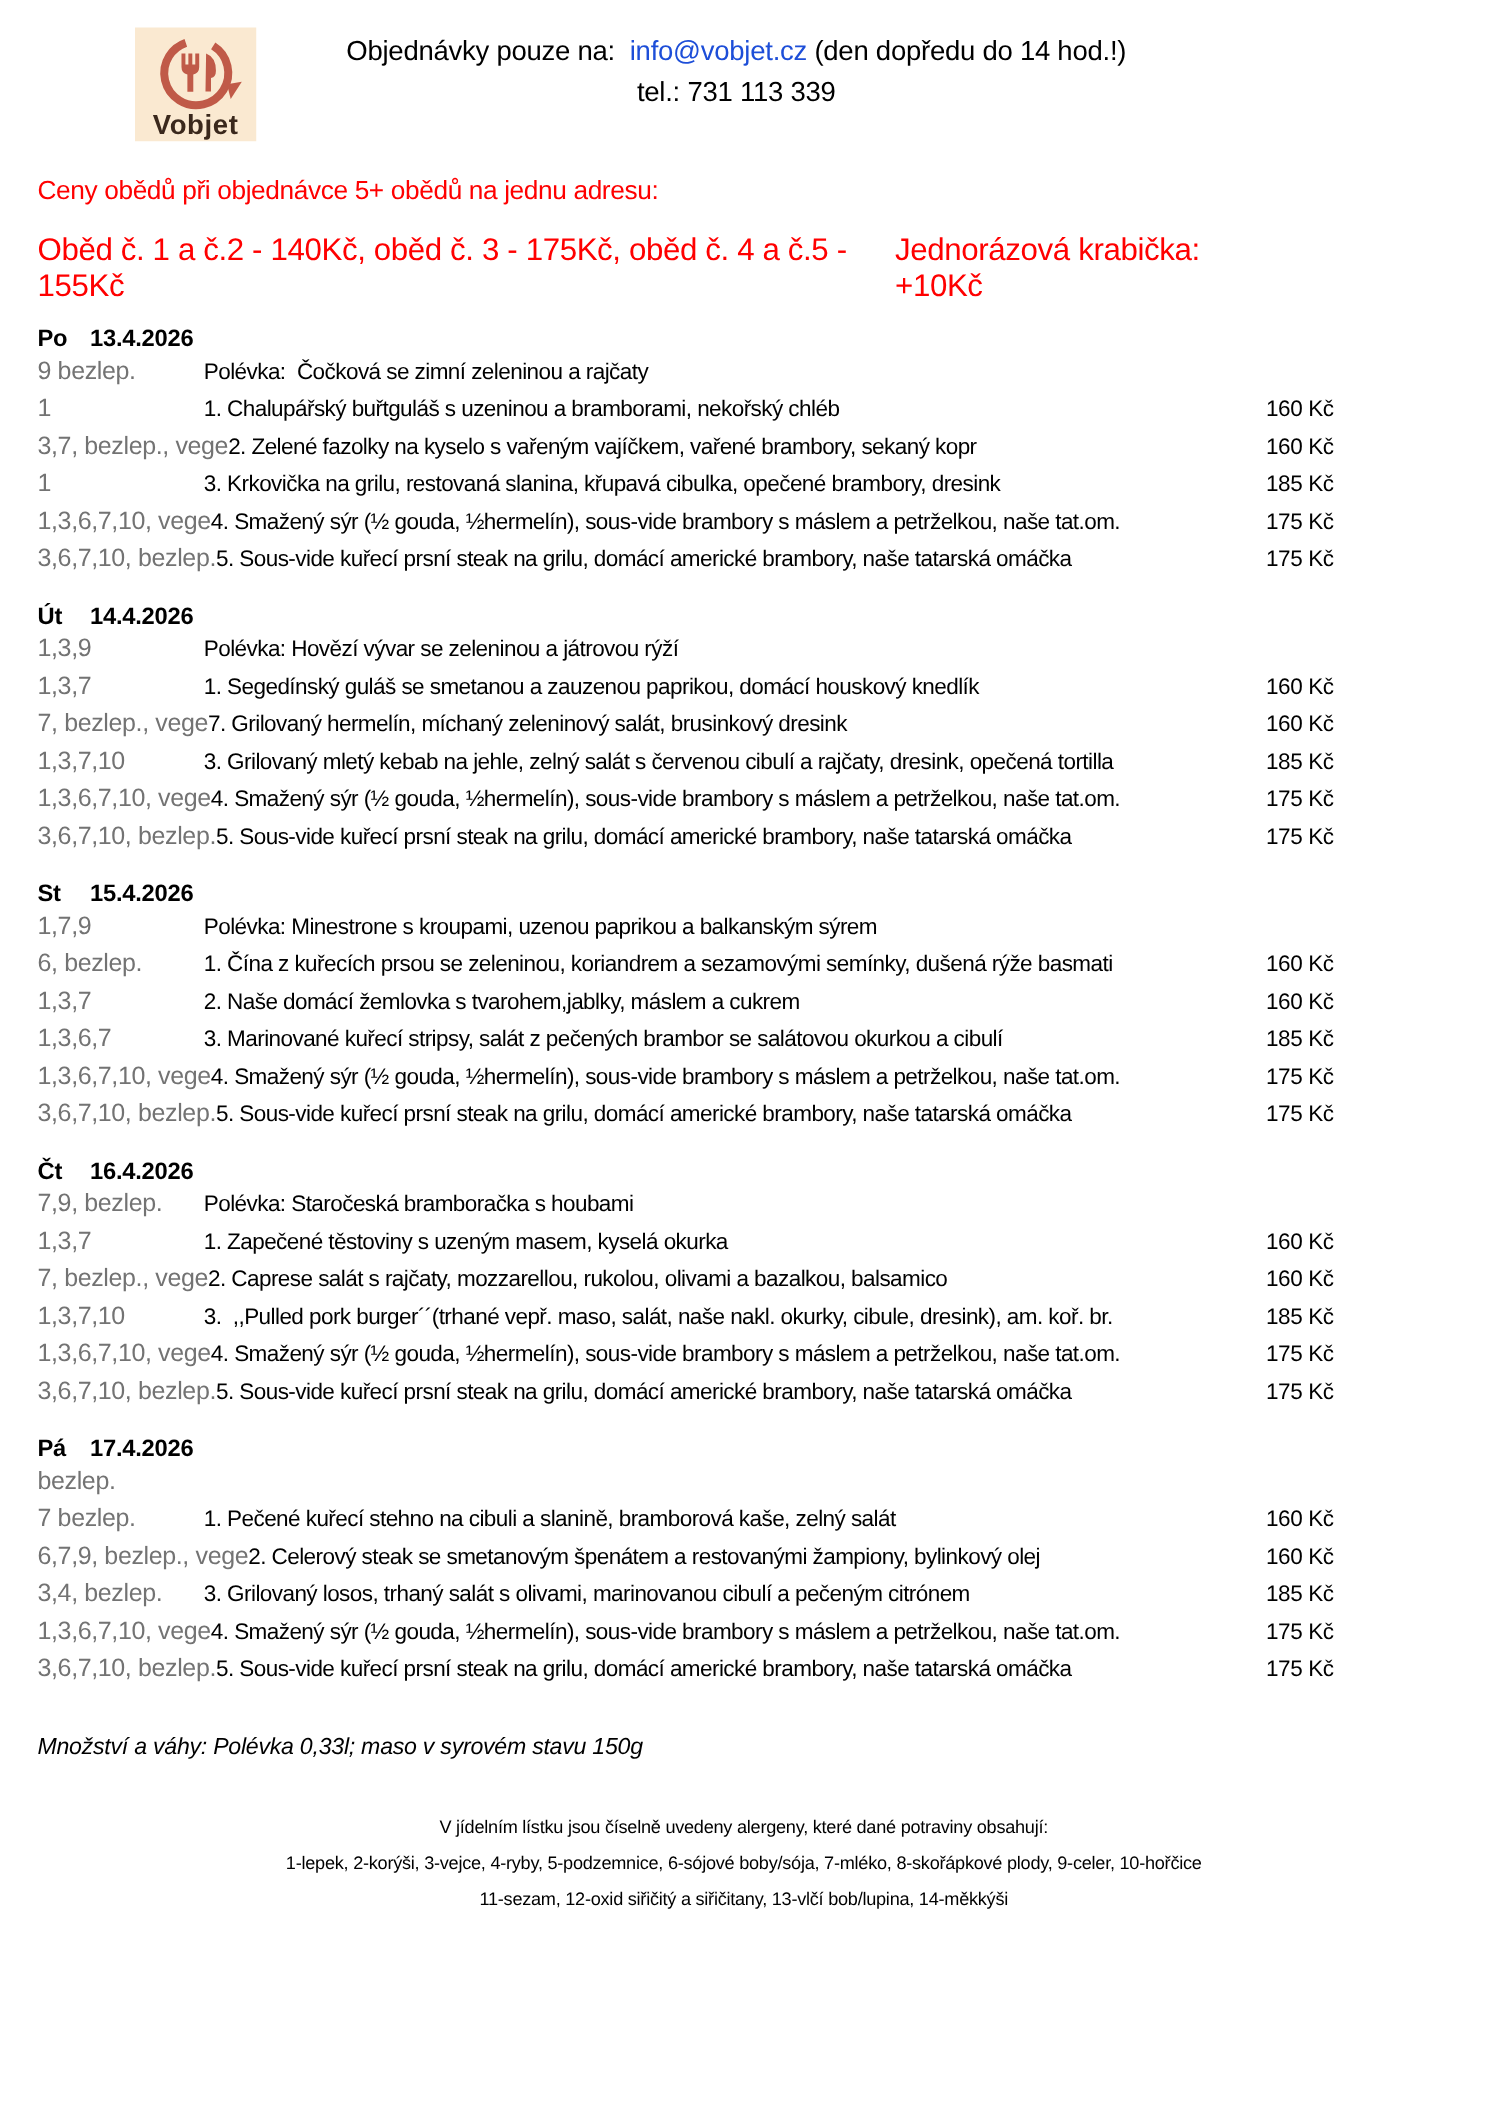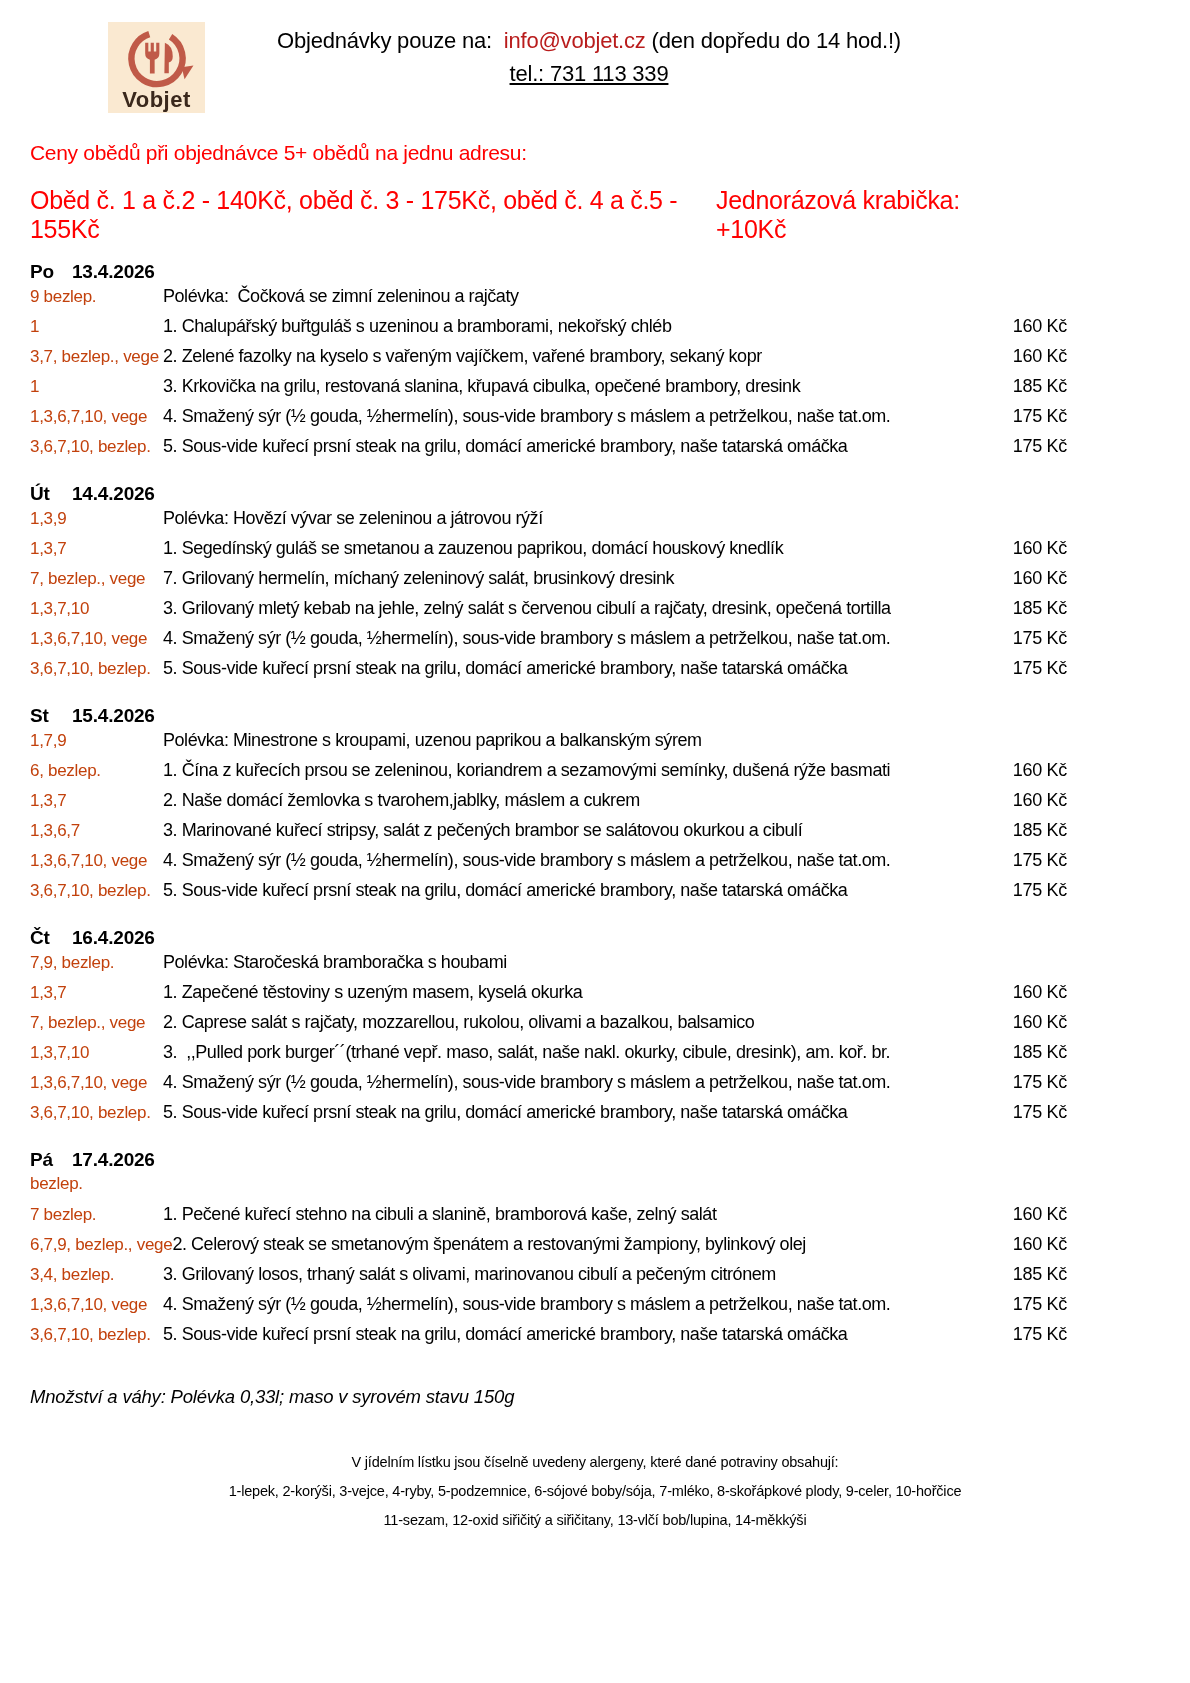--- a/index.html
+++ b/index.html
@@ -18,39 +18,39 @@
     display:flex; flex-direction:column; align-items:center; justify-content:flex-start;
     flex:0 0 auto;
   }
   .logo svg { display:block; margin-top:4px; }
   .logo-word {
     font-weight:700; font-size:22px; color:#3a281c; letter-spacing:0.5px;
     margin-top:-4px;
   }
   .header-text { flex:1; padding-left:8px; padding-top:6px; text-align:center; max-width:760px; }
   .order-line { font-size:22px; letter-spacing:-0.2px; white-space:pre-wrap; }
-  .order-line .email { color:#b91c1c;margin-top:20px; }
-  .phone-line { font-size:22px; margin-top:7px; letter-spacing:-0.2px;text-decoration:underline; }
+  .order-line .email { color:#1d4ed8;margin-top:20px; }
+  .phone-line { font-size:22px; margin-top:7px; letter-spacing:-0.2px; }
 
   
   .pricing { margin:28px 0 0 30px; color:#ff0000; }
   .red-line1 { font-size:21px; letter-spacing:-0.3px; }
   .red-line2 {
     margin-top:21px; font-size:25px; letter-spacing:-0.3px;
     display:flex; justify-content:space-between; width:990px;
   }
 
   
   .menu { margin:6px 0 0 30px; width:1037px; }
   .day-header { font-weight:700; font-size:19px; margin-top:17px; margin-bottom:3px; letter-spacing:-0.2px; }
   .day-abbr { display:inline-block; min-width:42px; }
   .menu-row { display:flex; align-items:baseline; height:30px; }
   .col-allergens {
-    flex:0 0 133px; font-size:17px; letter-spacing:-0.3px; white-space:nowrap;
-    overflow:visible; color:#c2410c;
+    flex:0 0 133px; font-size:20px; letter-spacing:-0.3px; white-space:nowrap;
+    overflow:visible; color:#737373;
   }
   .col-dish { flex:1 1 auto; font-size:18px; letter-spacing:-0.45px; white-space:pre; overflow:visible; }
   .col-price { flex:0 0 80px; text-align:right; font-size:18px; letter-spacing:-0.3px; white-space:nowrap; }
 
   
   .quantities { margin:32px 0 0 30px; font-size:18.5px; letter-spacing:-0.2px;font-style:italic; }
   .allergen-footer { margin-top:40px; text-align:center; font-size:14.5px; letter-spacing:-0.2px; }
   .allergen-footer div { line-height:29px; }
 </style>
 </head>

